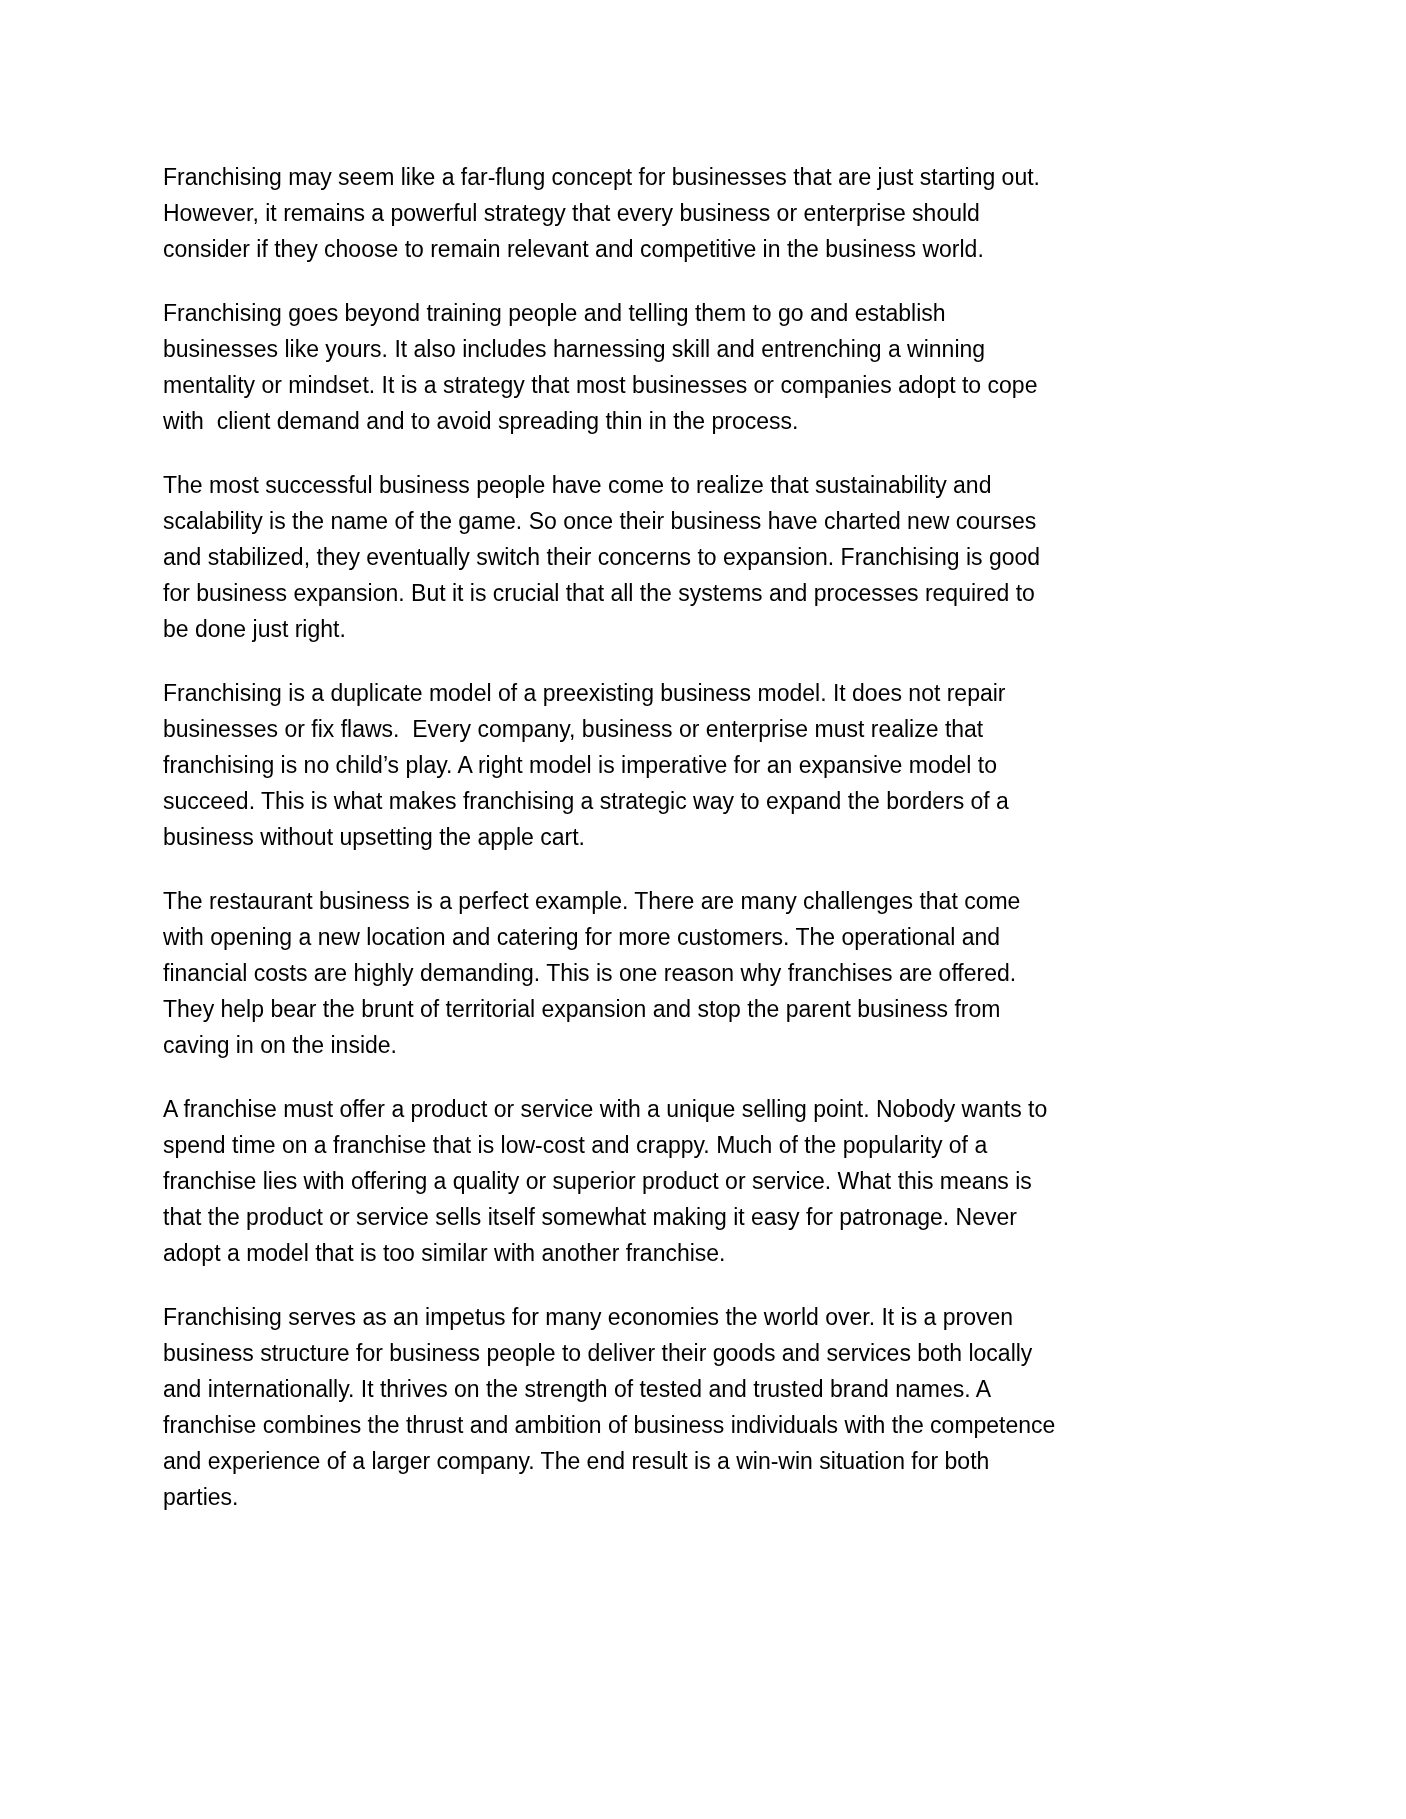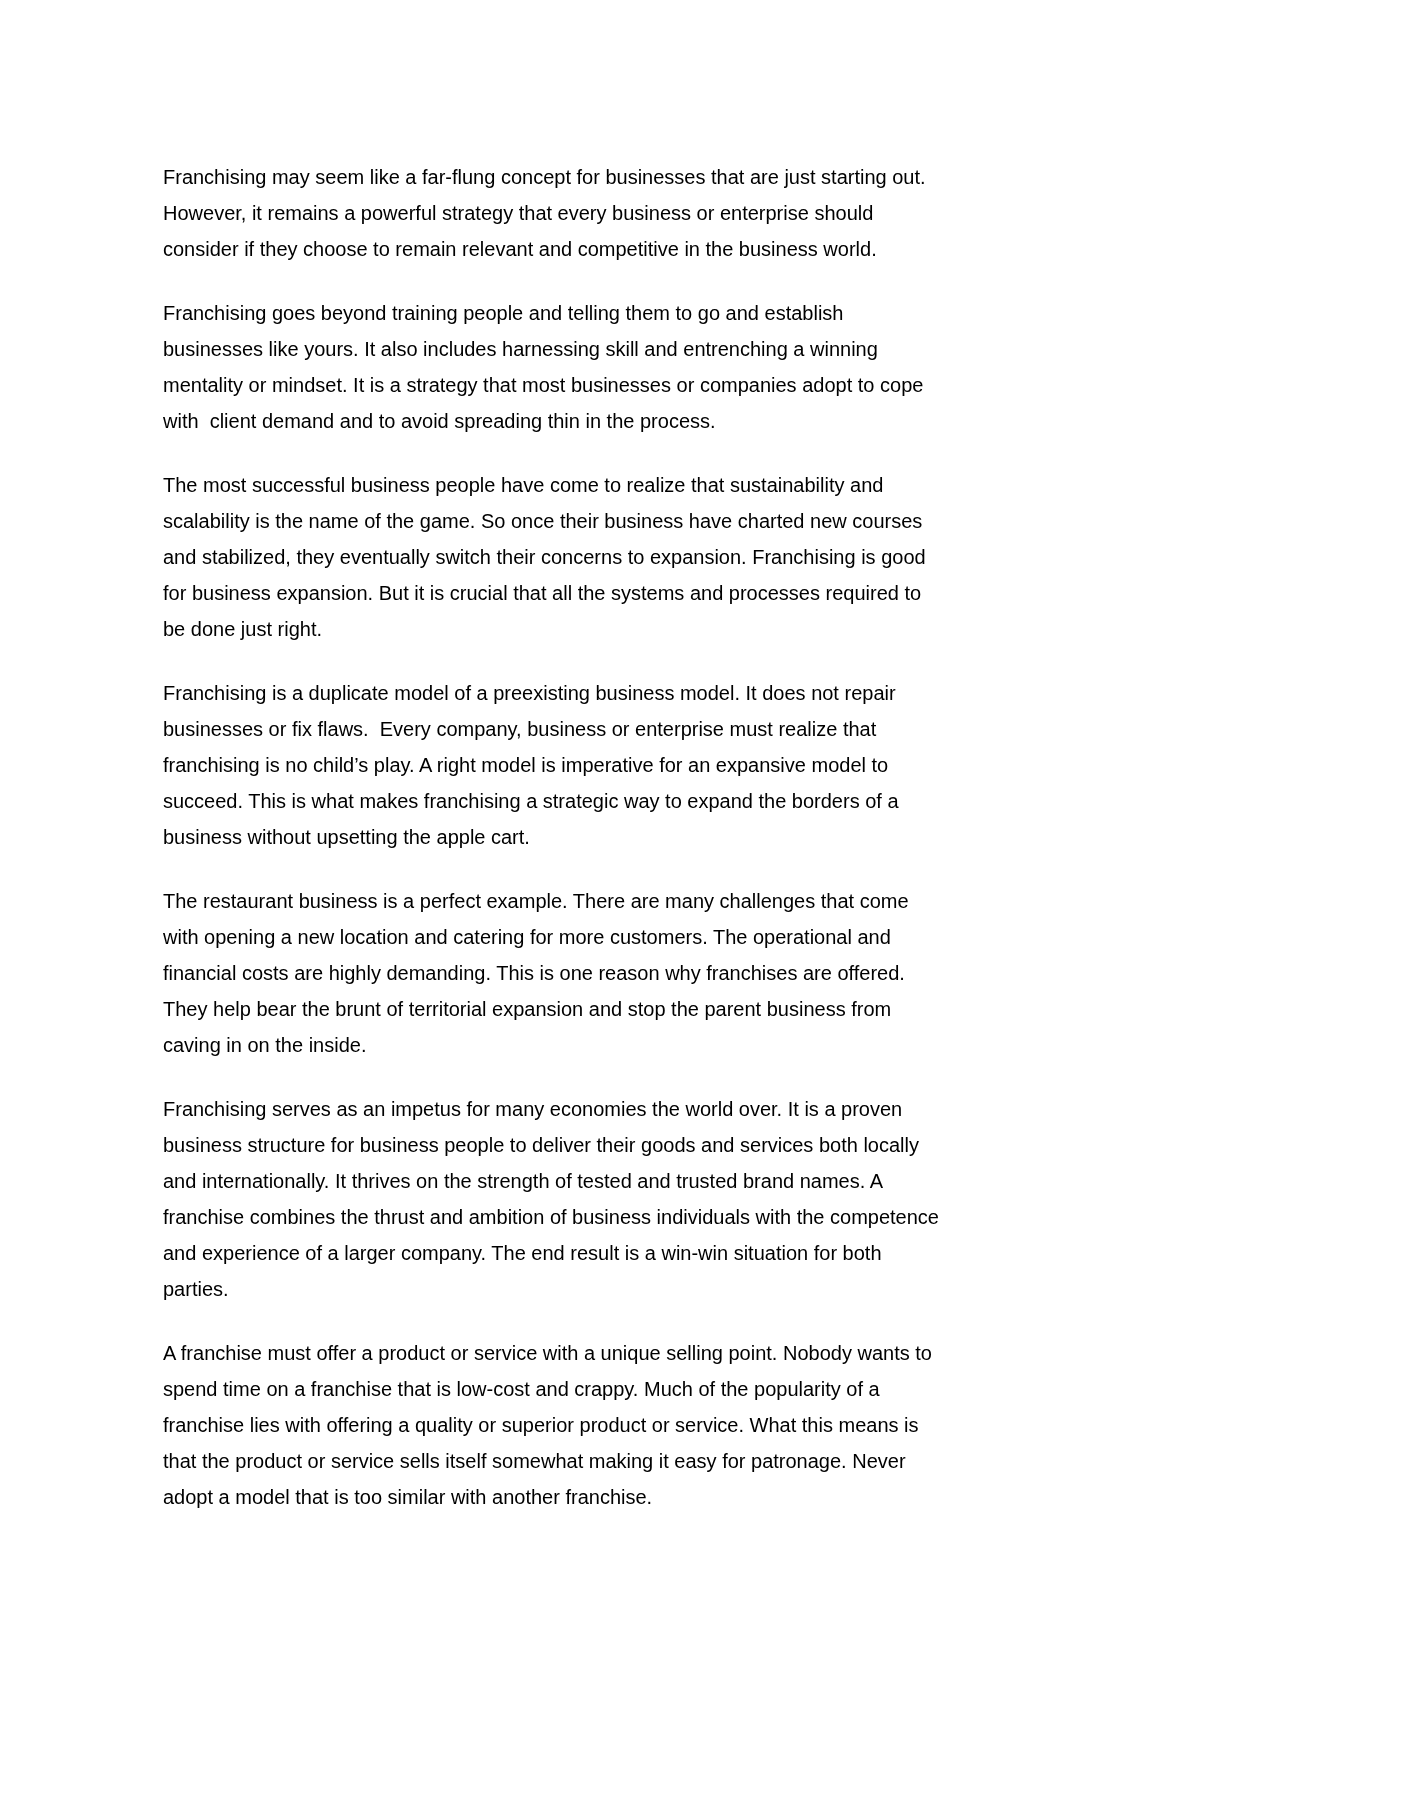--- a/index.html
+++ b/index.html
@@ -28,21 +28,21 @@
     font-weight: bold;
     text-align: center;
   }
   .doc-title .title-link {
     color: #0000FE;
     text-decoration: underline;
     cursor: pointer;
   }
   .para {
     margin: 0 0 28px 0;
-    font-size: 20px;
+    font-size: 23px;
     line-height: 36px;
     font-weight: normal;
     color: #000000;
     white-space: pre; 
   }
 </style>
 </head>
 <body>
 
 <div class="page">
@@ -68,26 +68,26 @@
 franchising is no child’s play. A right model is imperative for an expansive model to
 succeed. This is what makes franchising a strategic way to expand the borders of a
 business without upsetting the apple cart.</p>
 
   <p class="para">The restaurant business is a perfect example. There are many challenges that come
 with opening a new location and catering for more customers. The operational and
 financial costs are highly demanding. This is one reason why franchises are offered.
 They help bear the brunt of territorial expansion and stop the parent business from
 caving in on the inside.</p>
 
+  <p class="para">A franchise must offer a product or service with a unique selling point. Nobody wants to
+spend time on a franchise that is low-cost and crappy. Much of the popularity of a
+franchise lies with offering a quality or superior product or service. What this means is
+that the product or service sells itself somewhat making it easy for patronage. Never
+adopt a model that is too similar with another franchise.</p>
+
   <p class="para">Franchising serves as an impetus for many economies the world over. It is a proven
 business structure for business people to deliver their goods and services both locally
 and internationally. It thrives on the strength of tested and trusted brand names. A
 franchise combines the thrust and ambition of business individuals with the competence
 and experience of a larger company. The end result is a win-win situation for both
 parties.</p>
 
-  <p class="para">A franchise must offer a product or service with a unique selling point. Nobody wants to
-spend time on a franchise that is low-cost and crappy. Much of the popularity of a
-franchise lies with offering a quality or superior product or service. What this means is
-that the product or service sells itself somewhat making it easy for patronage. Never
-adopt a model that is too similar with another franchise.</p>
-
 </div>
 
 </body></html>

